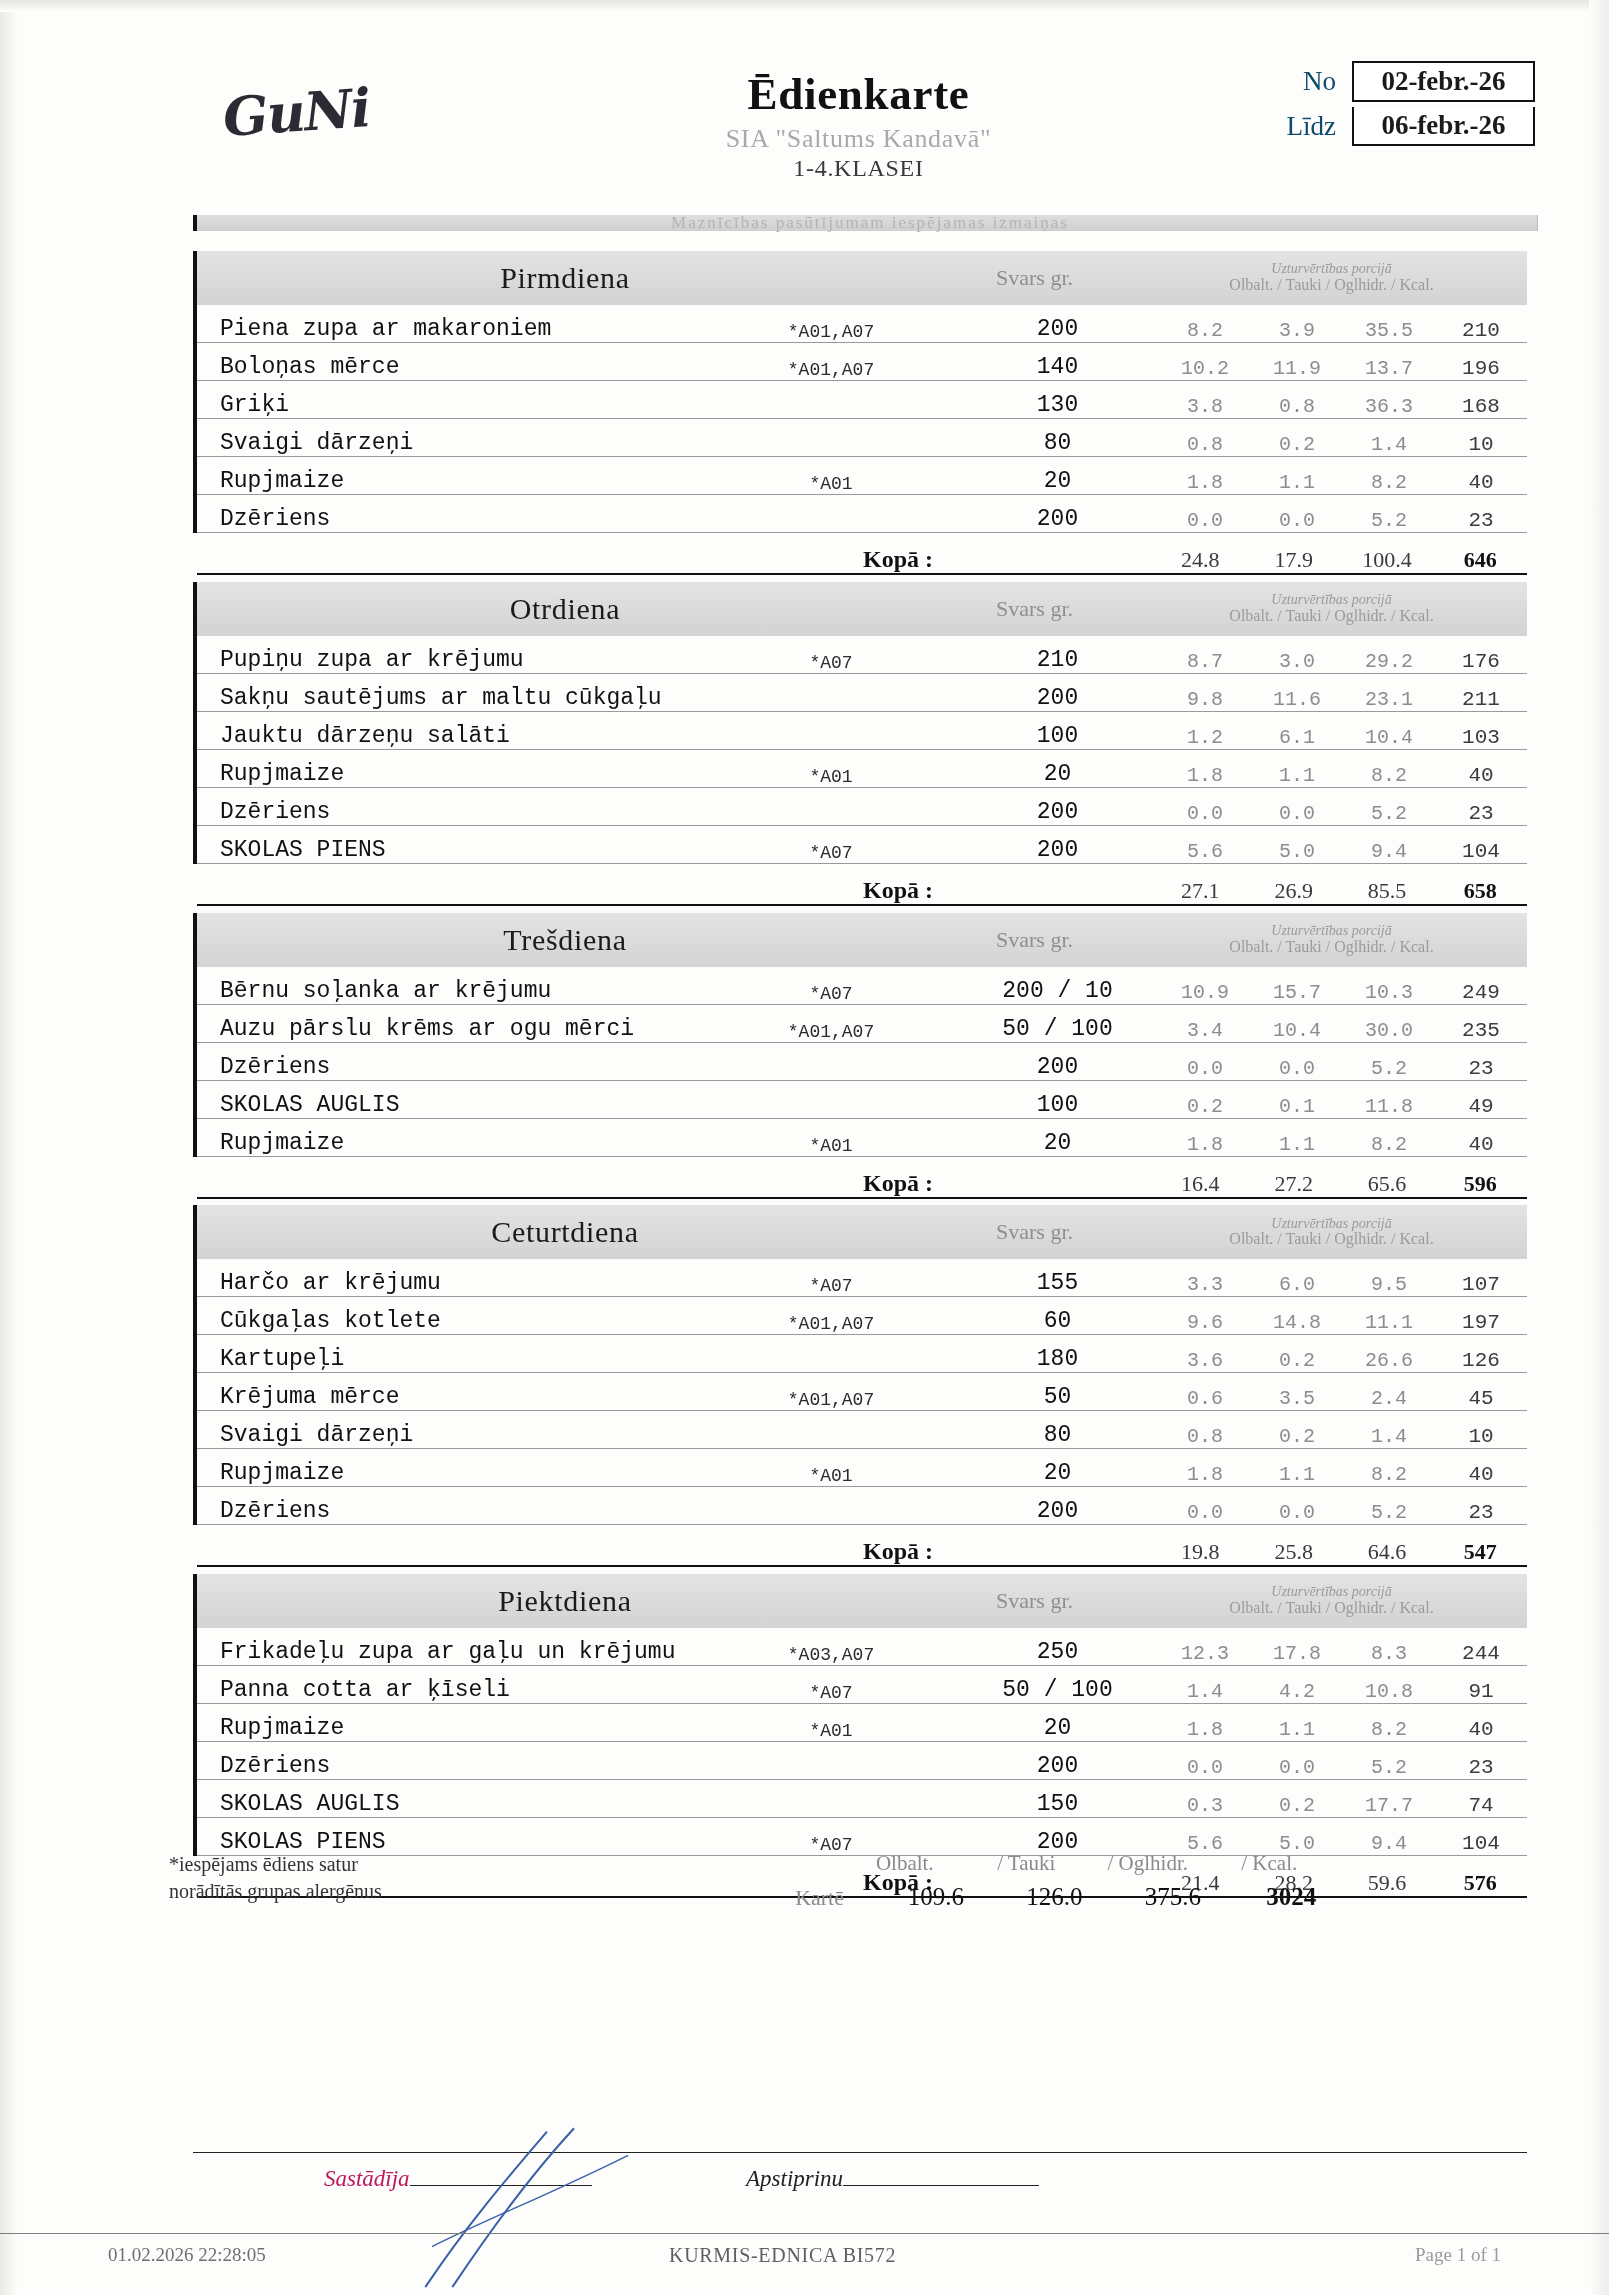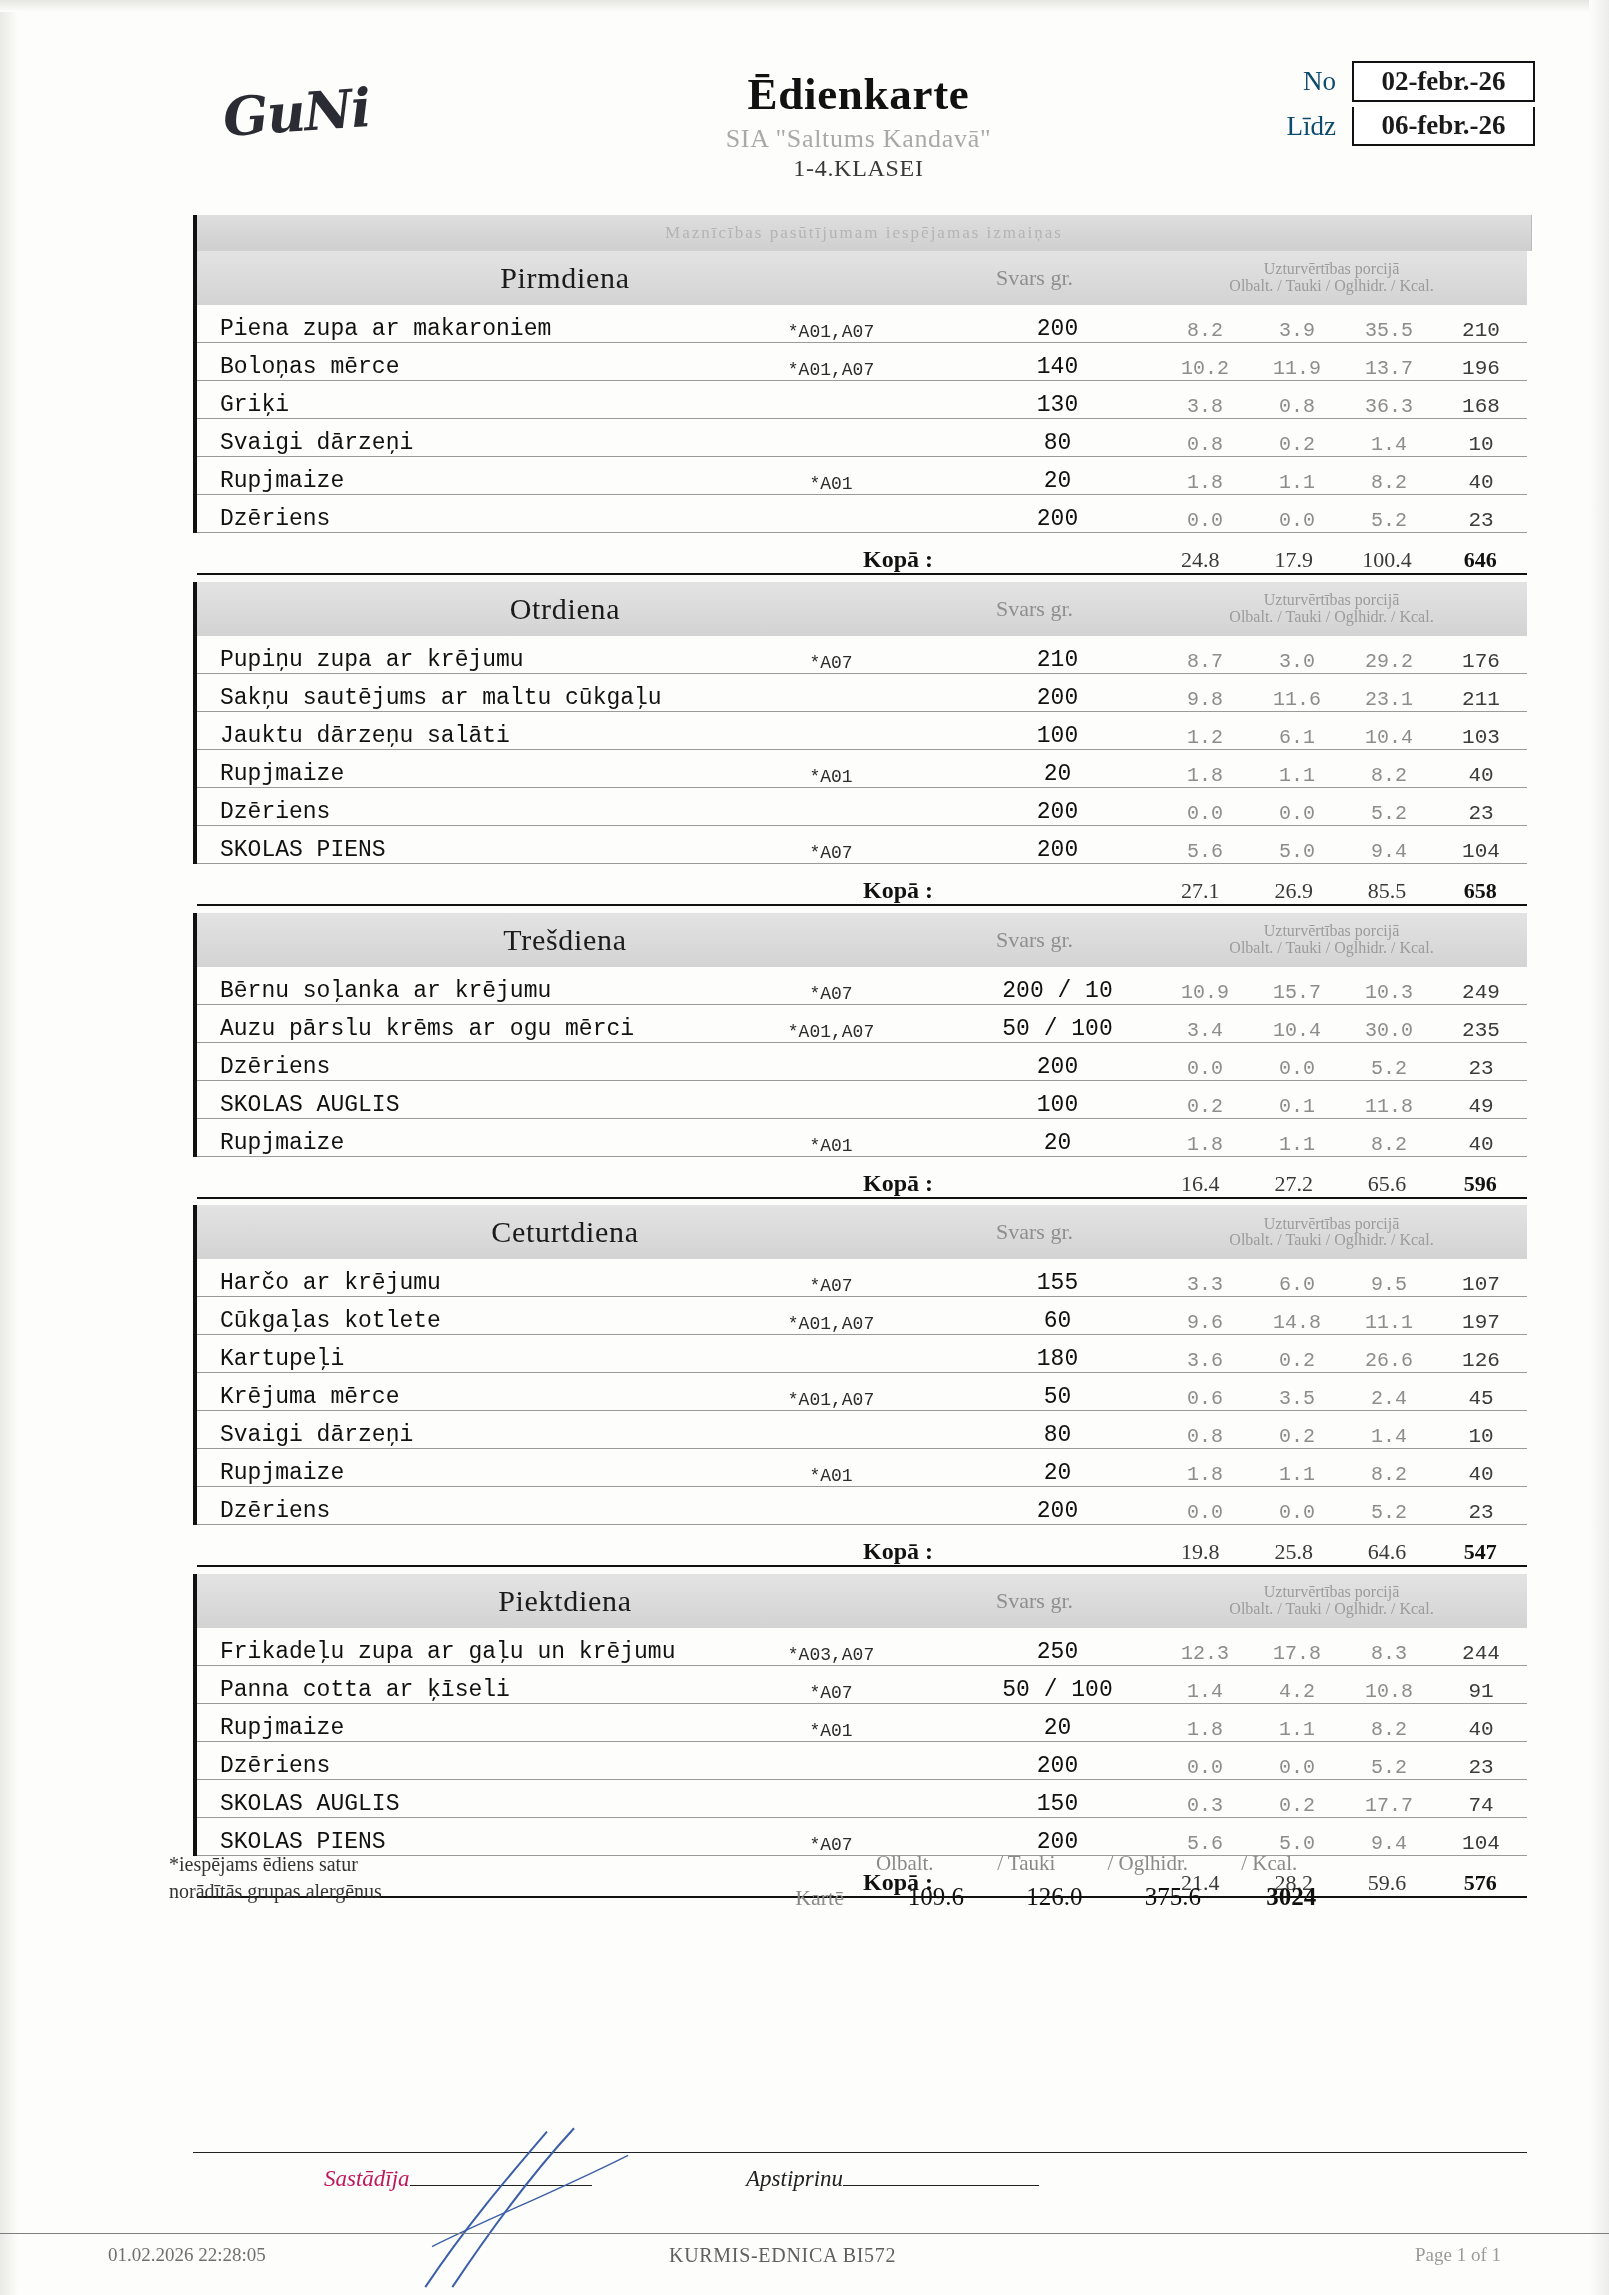--- a/index.html
+++ b/index.html
@@ -48,43 +48,43 @@
   .datelabel{font-size:27px;color:#0c4a6e;padding-right:16px;}
   .datevalue{
     border:2px solid #111;
     font-size:27px;font-weight:bold;
     padding:2.7px 12px;min-width:155px;text-align:center;
     background:#fff;
   }
   .daterow.second .datevalue{border-top:none;}
 
   .banner{
-    position:absolute;left:193px;top:215px;width:1334px;height:36px;
+    position:absolute;left:193px;top:215px;width:1334px;height:16px;
     background:linear-gradient(180deg,#dedede,#cfcfcf);
     border-left:4px solid #111;border-right:0.7px solid #bbb;
     display:flex;align-items:center;justify-content:center;
-    color:#b4b4b4;font-size:17px;letter-spacing:2px;
+    color:#b4b4b4;font-size:17px;letter-spacing:2px;padding-left:6px;
   }
 
   
   .sheet{position:absolute;left:193px;top:251px;width:1334px;}
   .daygroup{margin-bottom:6.8px;}
   .dayhead{
     position:relative;height:54px;
     background:linear-gradient(180deg,#e3e3e3,#d3d3d3);
     border-left:4.7px solid #111;
     display:flex;align-items:center;
   }
   .dayname{
     width:736px;text-align:center;font-size:30px;color:#1b1b1b;
     font-family:"Liberation Serif", serif;letter-spacing:0.7px;
   }
   .svars-h{width:203px;text-align:center;font-size:22px;color:#8f8f8f;}
   .nutr-h{flex:1;text-align:center;color:#9b9b9b;line-height:1.05;}
-  .nutr-h .l1{font-size:16px;}
+  .nutr-h .l1{font-size:14px;font-style:italic;}
   .nutr-h .l2{font-size:16px;}
 
   .rows{border-left:4.7px solid #111;}
   .row{
     display:flex;align-items:flex-end;height:37px;
     border-bottom:0.7px solid #9a9a9a;
     font-family:Liberation Mono, monospace;
   }
   .dish{
     width:486px;font-size:23px;color:#111;padding-left:23px;

